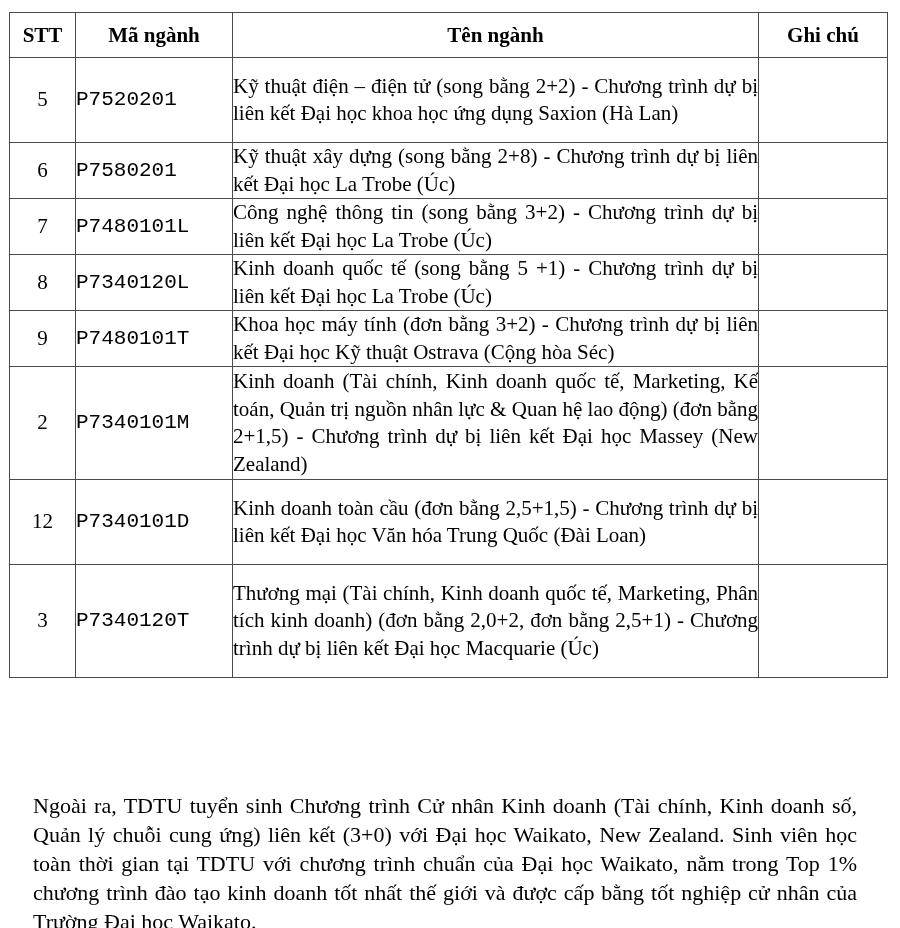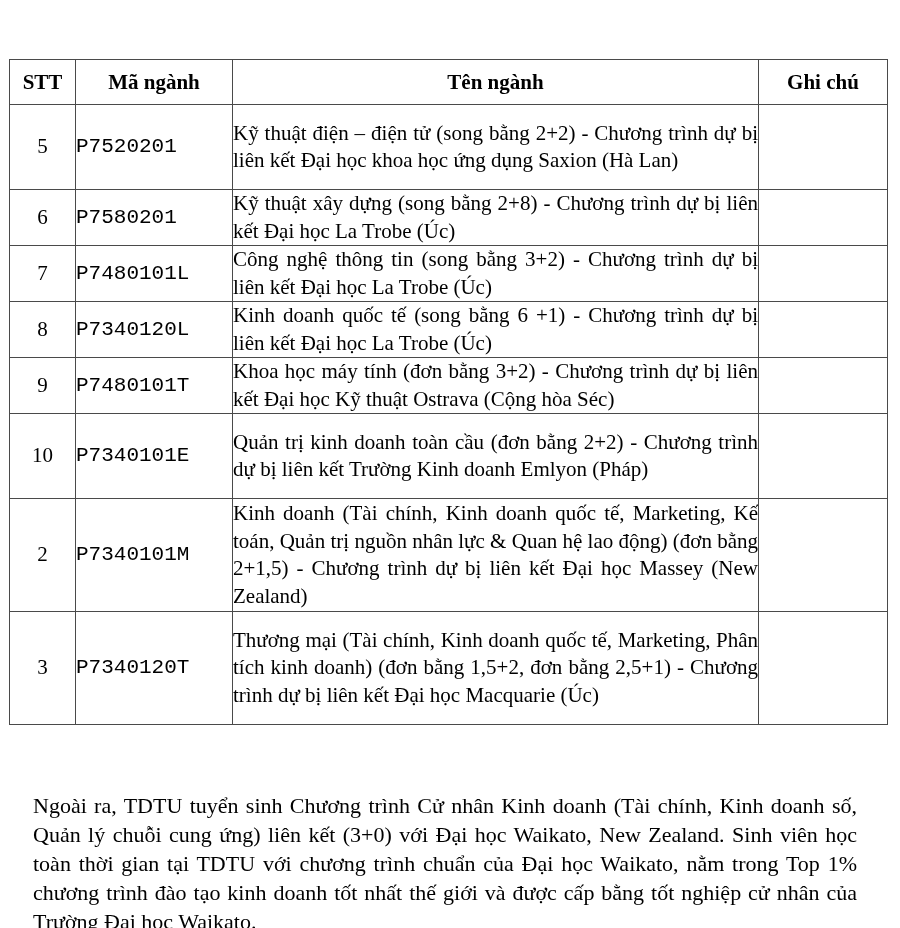--- a/index.html
+++ b/index.html
@@ -15,21 +15,20 @@
     color: #000000;
     overflow: hidden;
   }
   table.doc-table {
     position: absolute;
     left: 9px;
     top: 12px;
     width: 878px;
     border-collapse: collapse;
     table-layout: fixed;
-    margin-top: 47px;
   }
   table.doc-table th,
   table.doc-table td {
     border: 1.6px solid #4a4a4a;
     padding: 0;
     overflow: hidden;
   }
   table.doc-table th {
     font-weight: bold;
     font-size: 21px;
@@ -103,48 +102,48 @@
   <tr class="h55">
     <td class="stt-cell">7</td>
     <td class="code-cell">P7480101L</td>
     <td class="name-cell"><span>Công nghệ thông tin (song bằng 3+2) - </span><span class="program">Chương trình dự bị liên kết Đại học La Trobe (Úc)</span></td>
     <td></td>
   </tr>
 
   <tr class="h55">
     <td class="stt-cell">8</td>
     <td class="code-cell">P7340120L</td>
-    <td class="name-cell"><span>Kinh doanh quốc tế (song bằng 6 +1) - </span><span class="program">Chương trình dự bị liên kết Đại học La Trobe (Úc)</span></td>
+    <td class="name-cell"><span>Kinh doanh quốc tế (song bằng 5 +1) - </span><span class="program">Chương trình dự bị liên kết Đại học La Trobe (Úc)</span></td>
     <td></td>
   </tr>
 
   <tr class="h55">
     <td class="stt-cell">9</td>
     <td class="code-cell">P7480101T</td>
     <td class="name-cell"><span>Khoa học máy tính (đơn bằng 3+2) - </span><span class="program">Chương trình dự bị liên kết Đại học Kỹ thuật Ostrava (Cộng hòa Séc)</span></td>
     <td></td>
   </tr>
 
-  <tr class="h85">
-    <td class="stt-cell">10</td>
-    <td class="code-cell">P7340101E</td>
-    <td class="name-cell"><span>Quản trị kinh doanh toàn cầu (đơn bằng 2+2) - </span><span class="program">Chương trình dự bị liên kết Trường Kinh doanh Emlyon (Pháp)</span></td>
-    <td></td>
-  </tr>
 
   <tr class="h113">
     <td class="stt-cell">2</td>
     <td class="code-cell">P7340101M</td>
     <td class="name-cell"><span>Kinh doanh (Tài chính, Kinh doanh quốc tế, Marketing, Kế toán, Quản trị nguồn nhân lực &amp; Quan hệ lao động) (đơn bằng 2+1,5) - </span><span class="program">Chương trình dự bị liên kết Đại học Massey (New Zealand)</span></td>
     <td></td>
   </tr>
 
+  <tr class="h85">
+    <td class="stt-cell">12</td>
+    <td class="code-cell">P7340101D</td>
+    <td class="name-cell"><span>Kinh doanh toàn cầu (đơn bằng 2,5+1,5) - </span><span class="program">Chương trình dự bị liên kết Đại học Văn hóa Trung Quốc (Đài Loan)</span></td>
+    <td></td>
+  </tr>
 
   <tr class="h113">
     <td class="stt-cell">3</td>
     <td class="code-cell">P7340120T</td>
-    <td class="name-cell"><span>Thương mại (Tài chính, Kinh doanh quốc tế, Marketing, Phân tích kinh doanh) (đơn bằng 1,5+2, đơn bằng 2,5+1) - </span><span class="program">Chương trình dự bị liên kết Đại học Macquarie (Úc)</span></td>
+    <td class="name-cell"><span>Thương mại (Tài chính, Kinh doanh quốc tế, Marketing, Phân tích kinh doanh) (đơn bằng 2,0+2, đơn bằng 2,5+1) - </span><span class="program">Chương trình dự bị liên kết Đại học Macquarie (Úc)</span></td>
     <td></td>
   </tr>
 </tbody>
   </table>
 
 <p class="footer-para">Ngoài ra, TDTU tuyển sinh Chương trình Cử nhân Kinh doanh (Tài chính, Kinh doanh số, Quản lý chuỗi cung ứng) liên kết (3+0) với Đại học Waikato, New Zealand. Sinh viên học toàn thời gian tại TDTU với chương trình chuẩn của Đại học Waikato, nằm trong Top 1% chương trình đào tạo kinh doanh tốt nhất thế giới và được cấp bằng tốt nghiệp cử nhân của Trường Đại học Waikato.</p>
 
 </body></html>

